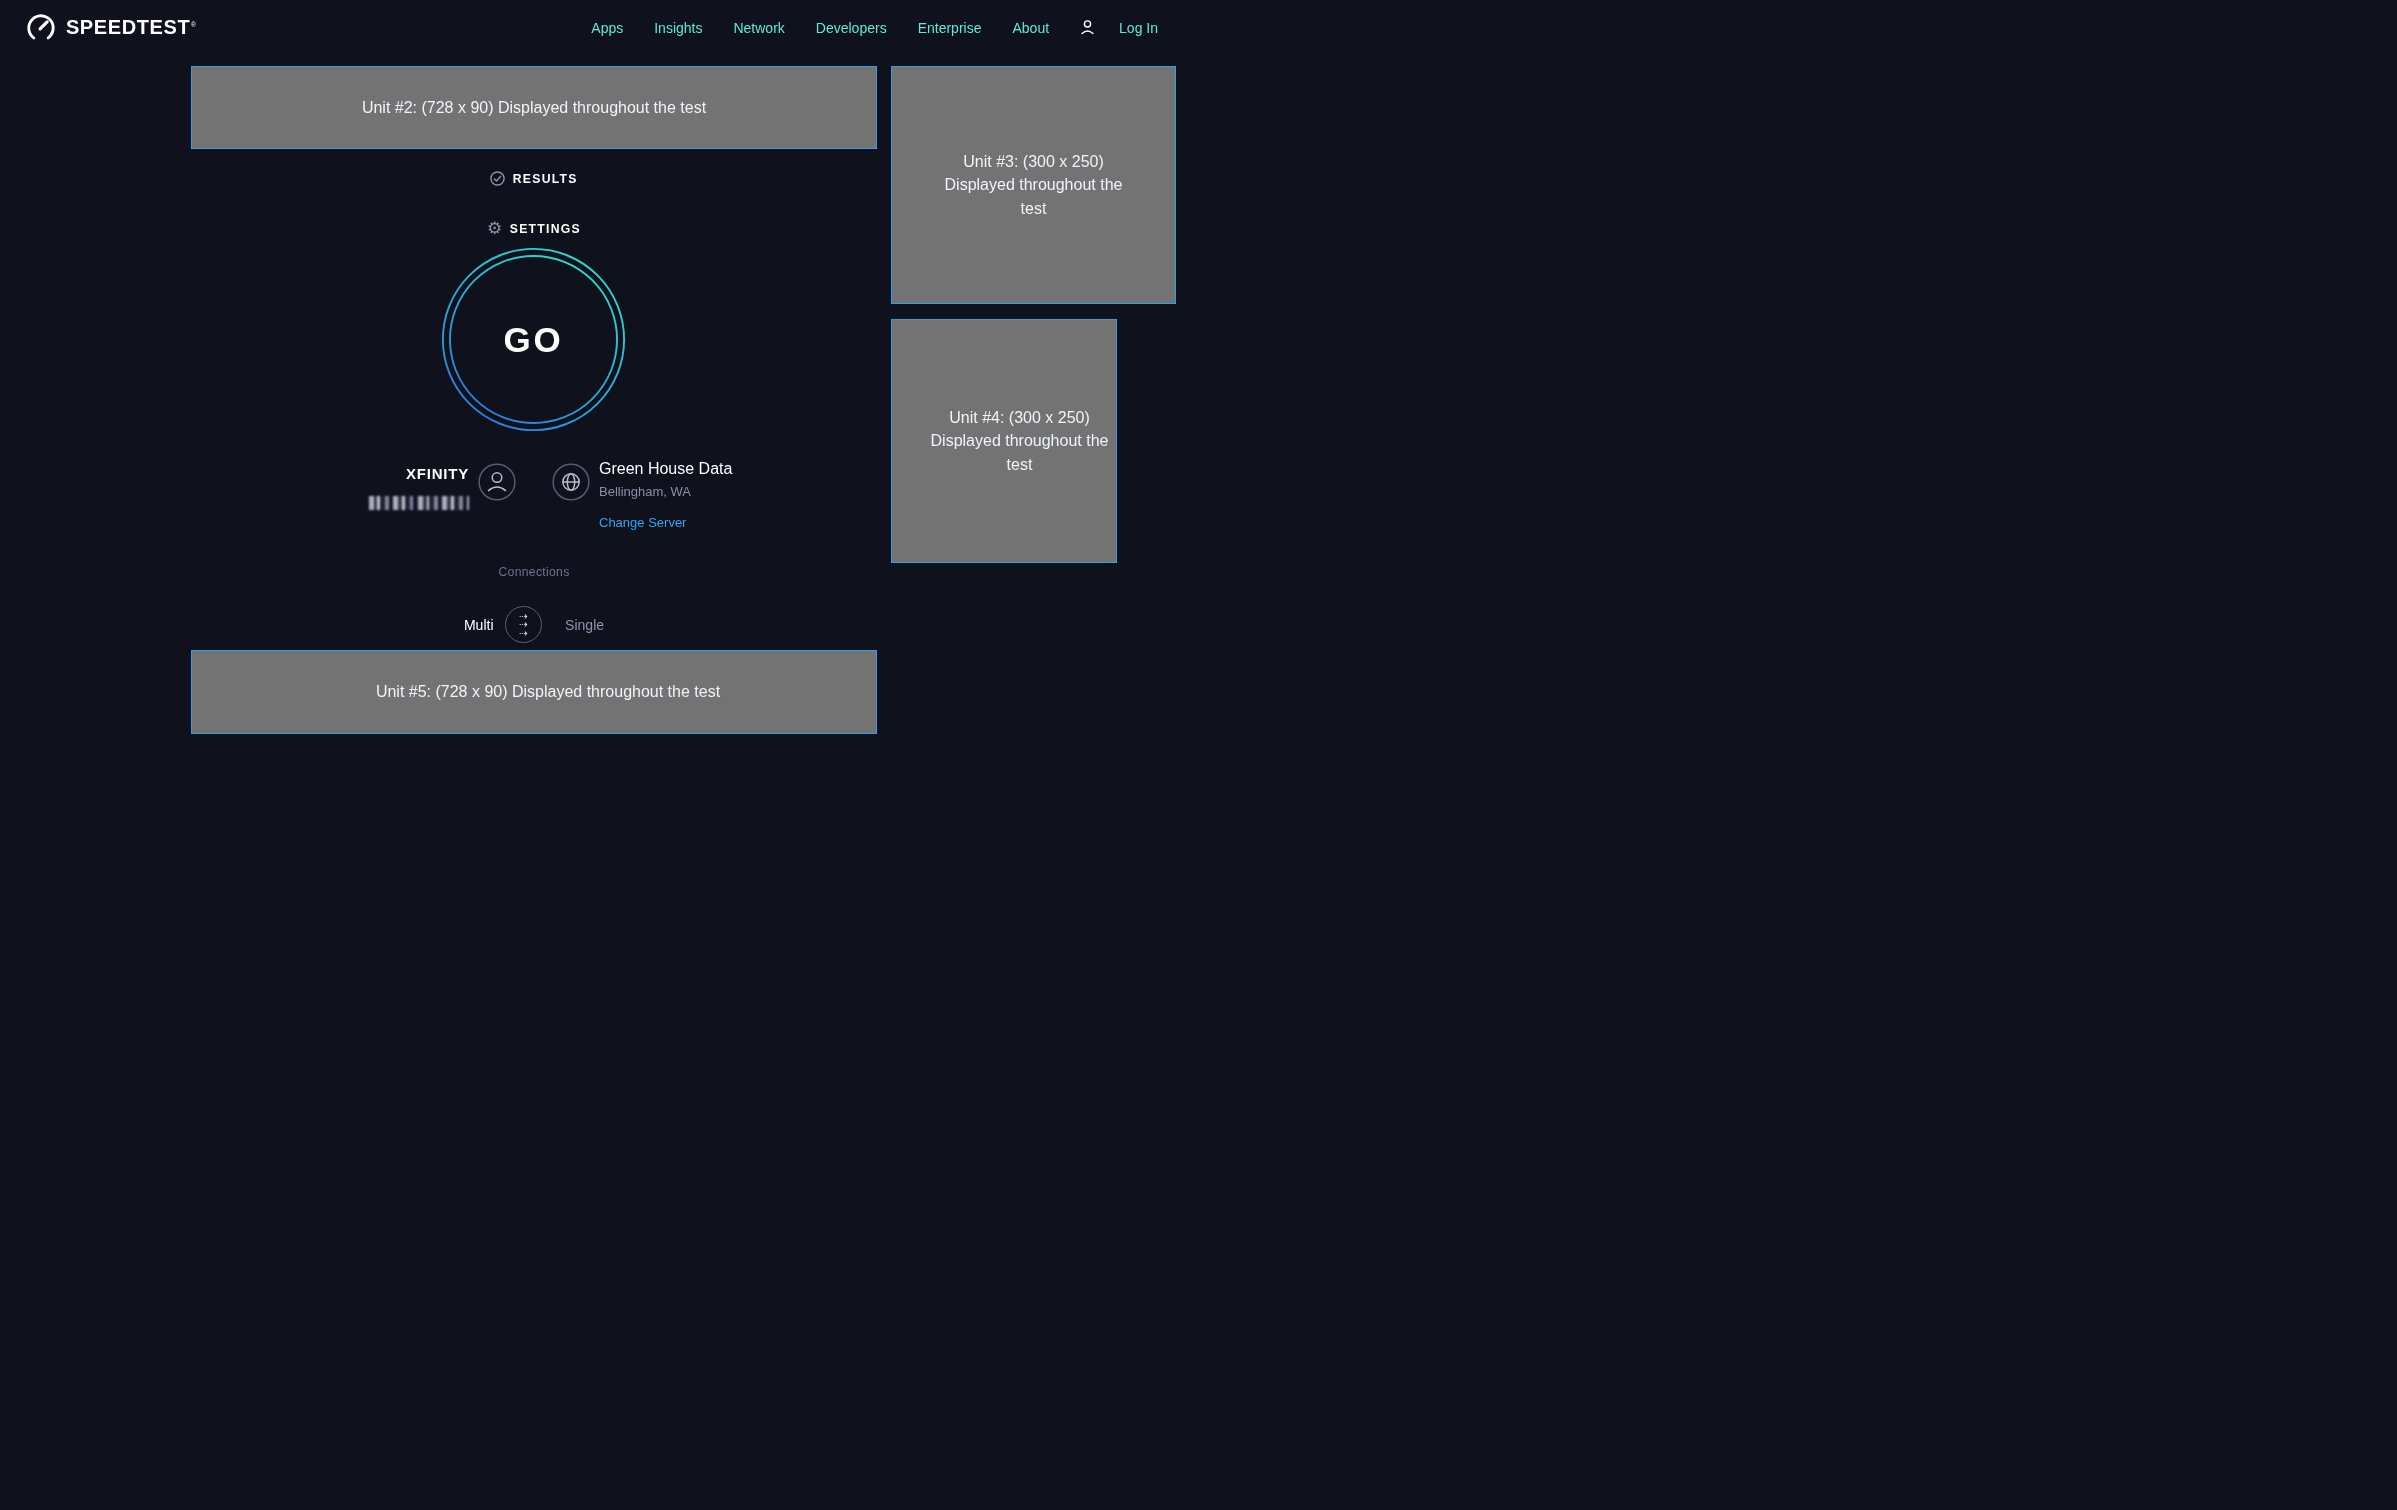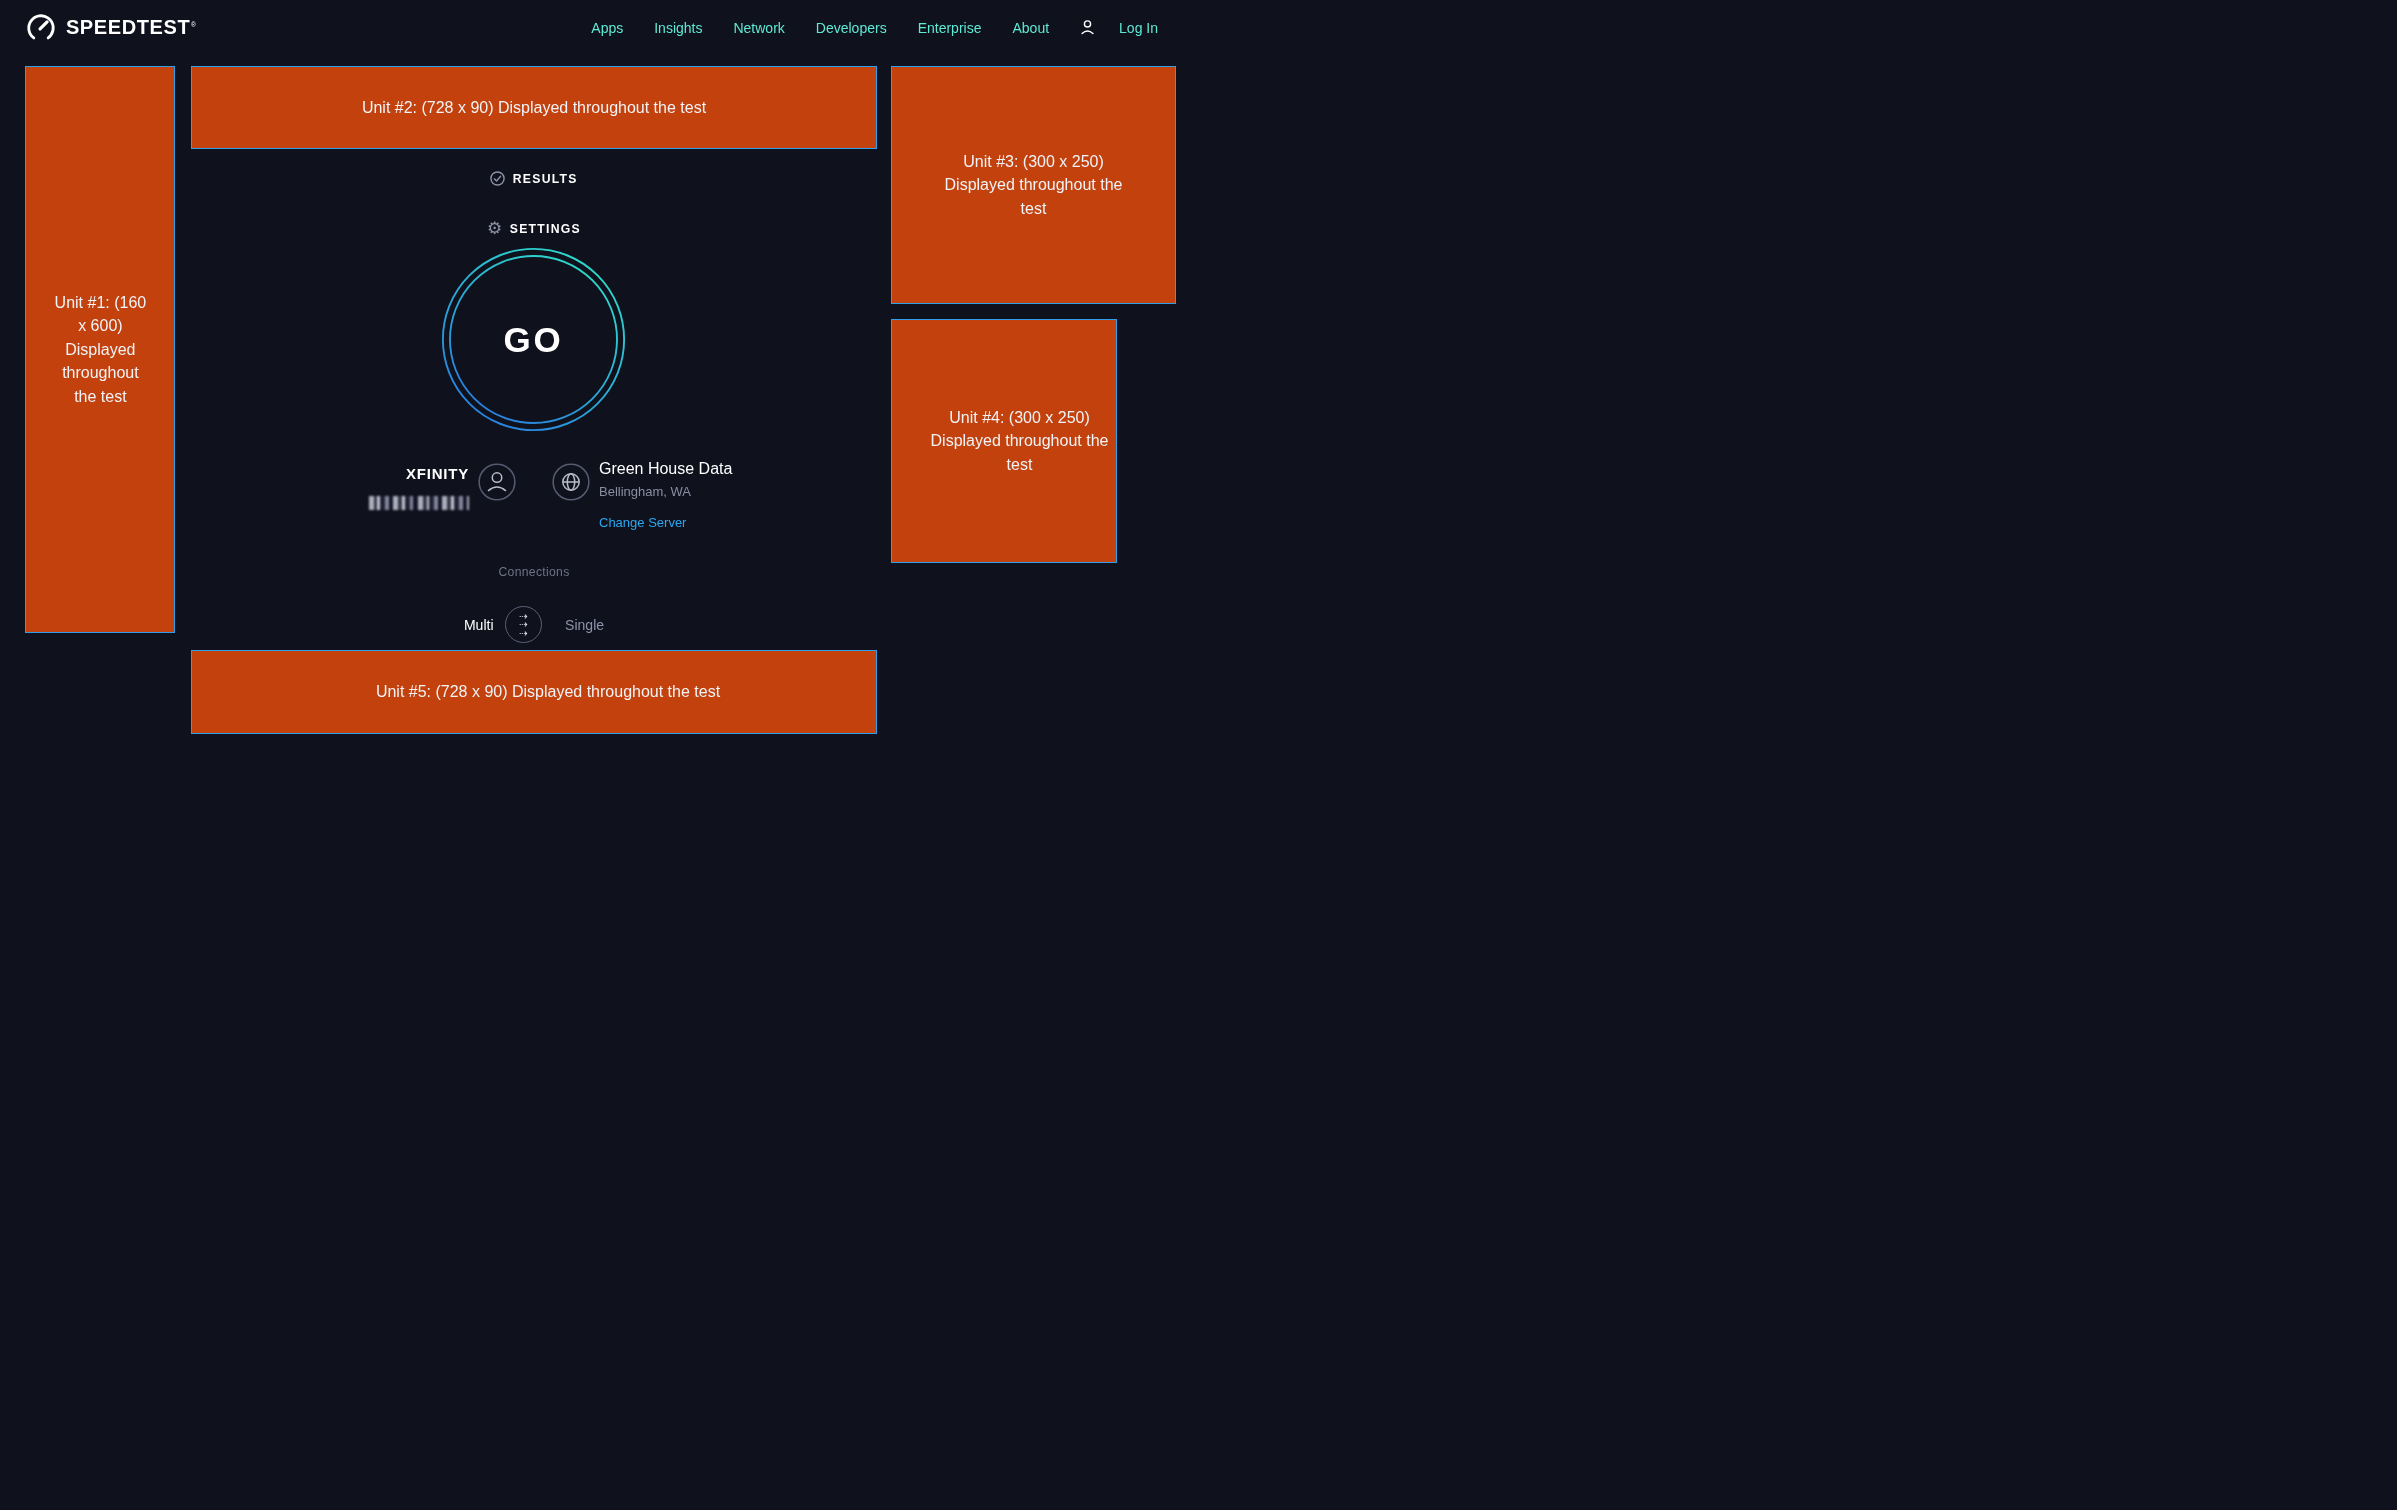--- a/index.html
+++ b/index.html
@@ -10,21 +10,21 @@
   }
   
   .topnav{position:absolute;top:0;left:0;width:100%;height:55px;display:flex;align-items:center;justify-content:space-between;padding:0 41px 0 25.4px;}
   .brand{display:flex;align-items:center;gap:8.5px;cursor:pointer;}
   .brand-text{font-size:20px;font-weight:700;letter-spacing:0.6px;position:relative;}
   .brand-tm{font-size:6.6px;font-weight:400;position:relative;top:-7.5px;left:0.9px;}
   .navlinks{display:flex;align-items:center;gap:31px;}
   .navlink{font-size:14px;color:#5eead4;text-decoration:none;cursor:pointer;white-space:nowrap;}
   .login{display:flex;align-items:center;gap:24px;cursor:pointer;}
   
-  .ad{position:absolute;background:#c2410c;border:1.4px solid #2e9fe8;display:flex;align-items:center;justify-content:center;text-align:center;color:#f2f3f7;}
+  .ad{position:absolute;background:#737373;border:1.4px solid #2e9fe8;display:flex;align-items:center;justify-content:center;text-align:center;color:#f2f3f7;}
   .ad-text{font-size:16px;line-height:23.5px;}
   #ad1{left:25.4px;top:66px;width:150px;height:567px;}
   #ad1 .ad-text{width:94px;}
   #ad2{left:191px;top:66px;width:686px;height:83px;}
   #ad3{left:891px;top:66px;width:285px;height:238px;}
   #ad3 .ad-text,#ad4 .ad-text{width:185px;}
   #ad4{left:891px;top:319px;width:226px;height:244px;padding-left:31px;}
   #ad5{left:191px;top:650px;width:686px;height:84px;padding-left:28px;}
   
   .tabs{position:absolute;left:191px;top:171px;width:686px;display:flex;justify-content:center;align-items:center;gap:34px;flex-direction:column;}
@@ -79,23 +79,20 @@
       <div class="login">
         <svg width="15" height="17" viewBox="0 0 16 18">
           <circle cx="8" cy="5.2" r="3.3" fill="none" stroke="#ffffff" stroke-width="1.5"></circle>
           <path d="M2.2 15.5 Q8 9.8 13.8 15.5" fill="none" stroke="#ffffff" stroke-width="1.5" stroke-linecap="round"></path>
         </svg>
         <span class="navlink">Log In</span>
       </div>
     </nav>
   </header>
 
-  <div class="ad" id="ad1">
-    <div class="ad-text">Unit #1: (160 x 600) Displayed throughout the test</div>
-  </div>
   <div class="ad" id="ad2">
     <div class="ad-text">Unit #2: (728 x 90) Displayed throughout the test</div>
   </div>
   <div class="ad" id="ad3">
     <div class="ad-text">Unit #3: (300 x 250) Displayed throughout the test</div>
   </div>
   <div class="ad" id="ad4">
     <div class="ad-text">Unit #4: (300 x 250) Displayed throughout the test</div>
   </div>
   <div class="ad" id="ad5">

